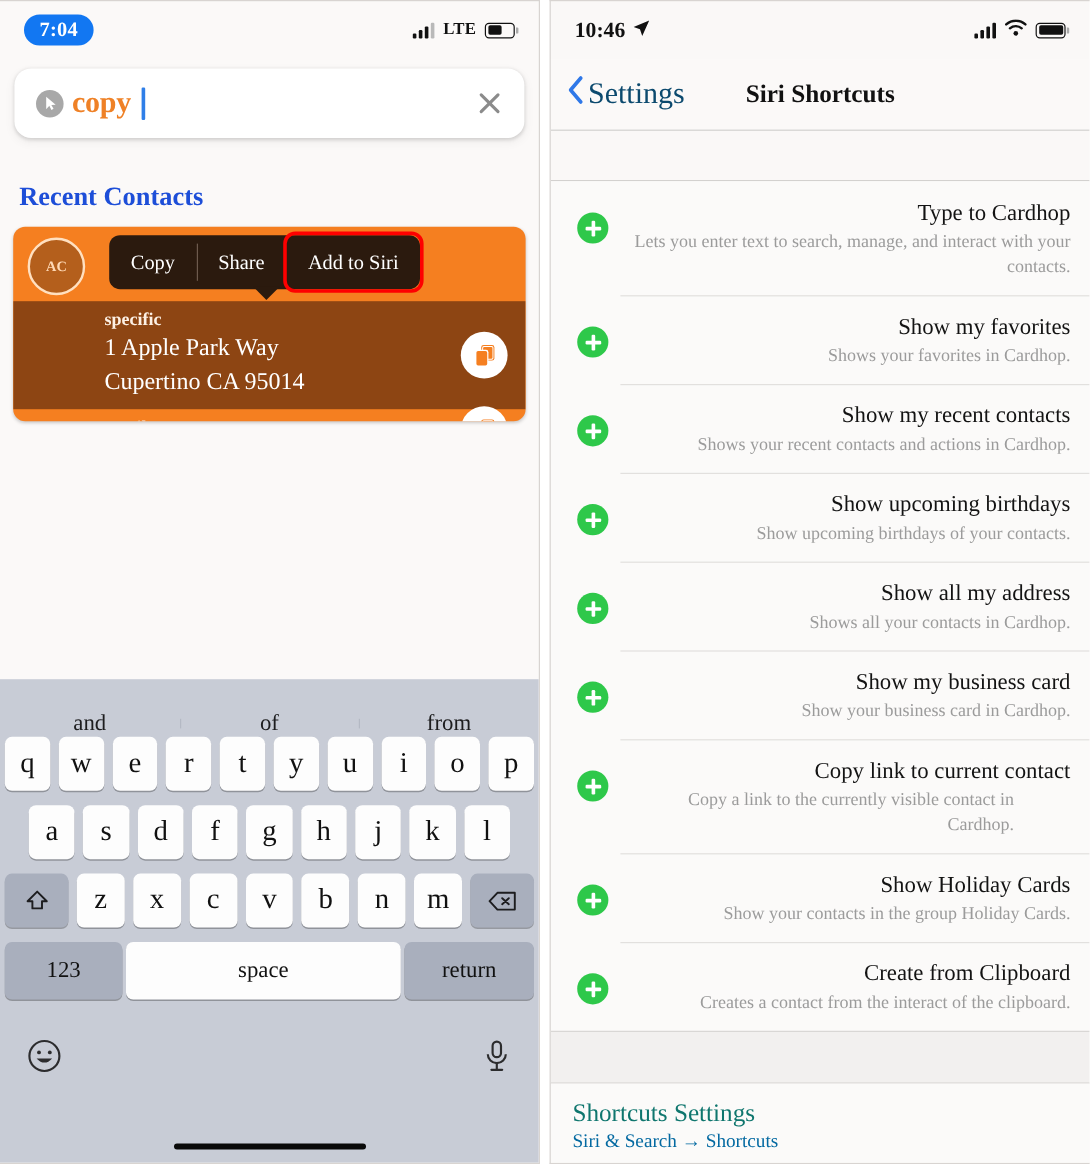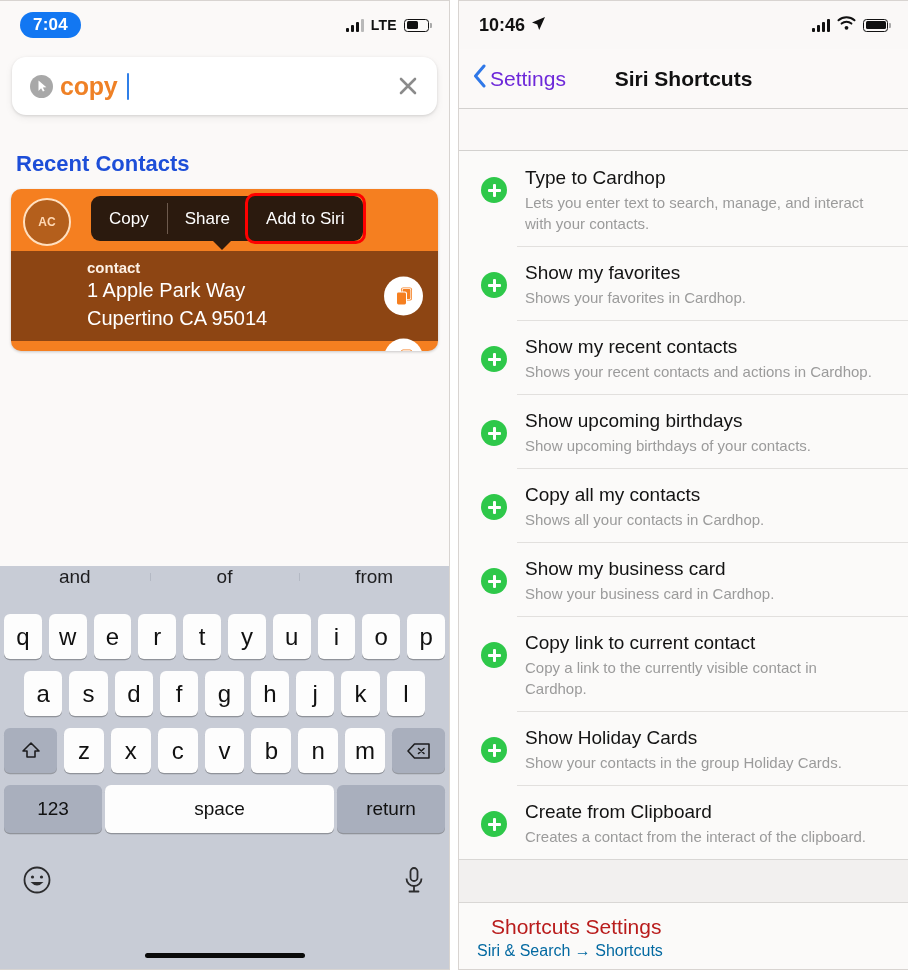--- a/index.html
+++ b/index.html
@@ -6,21 +6,21 @@
   html,body{
     width:910px; height:970px;
     background:#ffffff;
     font-family:"Liberation Sans", sans-serif;
     -webkit-font-smoothing:antialiased;
     overflow:hidden;
   }
   .stage{ position:relative; width:910px; height:970px; display:flex; }
 
   
-  .phone{ position:relative; overflow:hidden; background:#fbf9f8; }
+  .phone{ position:relative; overflow:hidden; background:#fbf9f8;font-family:Liberation Serif, serif; }
   .phone-left{ width:450px; height:970px; border:1px solid #d8d4d1; border-left:0; }
   .spacer{ width:8px; height:970px; background:#ffffff; }
   .phone-right{ width:450px; height:970px; border:1px solid #d8d4d1; border-right:0; background:#faf8f7; }
 
   
   .statusbar{ height:48px; display:flex; align-items:center; justify-content:space-between;
               padding:0 20px; position:relative; }
   .clock-pill{ background:#1277f2; color:#fff; font-size:17px; font-weight:700;
                border-radius:14px; padding:4px 13px 5px; letter-spacing:.2px; line-height:1; }
   .clock-plain{ color:#111; font-size:18px; font-weight:700; display:flex; align-items:center; gap:6px; }
@@ -80,61 +80,61 @@
   .row.dark{ background:#8d4513; }
   .row .lbl{ font-size:15px; font-weight:700; color:#fbe3ce; }
   .row.dark .lbl{ color:#fdf0e4; }
   .row .val{ font-size:20px; color:#fff; line-height:27px; margin-top:1px; }
   .copy-btn{ position:absolute; right:15px; top:50%; transform:translateY(-50%);
              width:39px; height:39px; border-radius:50%; background:#fff;
              display:flex; align-items:center; justify-content:center; }
 
   
   .keyboard{ position:absolute; left:0; right:0; bottom:0; height:403px; background:#c8ccd6; }
-  .suggest{ height:48px; display:flex; align-items:flex-start; }
+  .suggest{ height:48px; display:flex; align-items:flex-end; }
   .sug{ flex:1; text-align:center; font-size:19px; color:#1d1d1f; position:relative; }
   .sug + .sug::before{ content:""; position:absolute; left:0; top:7px; bottom:7px; width:1px; background:#b4b9c4; }
   .krow{ display:flex; justify-content:center; gap:7px; padding:0 4px; margin-bottom:12px; }
   .krow.r2{ padding:0 24px; }
   .krow.r3{ padding:0 4px; }
   .key{ background:#fdfdfd; border-radius:6px; height:45px; flex:1;
         display:flex; align-items:center; justify-content:center;
         font-size:24px; color:#111; box-shadow:0 1.2px 0 rgba(0,0,0,.28); }
   .key.wide{ background:#a9afbd; flex:0 0 53px; box-shadow:0 1.2px 0 rgba(0,0,0,.25); }
   .krow.r4{ gap:3px; padding:0 4px; margin-bottom:10px; }
   .key.num{ background:#a9afbd; flex:0 0 98px; font-size:19px; height:48px; }
   .key.space{ flex:1; font-size:19px; height:48px; }
   .key.ret{ background:#a9afbd; flex:0 0 108px; font-size:19px; height:48px; }
   .kbfoot{ height:78px; display:flex; align-items:center; justify-content:space-between; padding:0 22px; }
   .homebar{ position:absolute; left:50%; transform:translateX(-50%); bottom:11px;
             width:160px; height:5px; background:#0a0a0a; border-radius:3px; }
 
   
   .navbar{ height:60px; display:flex; align-items:center; position:relative;
            border-bottom:1px solid #d3d1cf; padding:0 14px; background:#fbf9f8; }
-  .back{ display:flex; align-items:center; color:#6d28d9; font-size:21px; gap:3px; }
+  .back{ display:flex; align-items:center; color:#0c4a6e; font-size:25px; gap:3px; }
   .nav-title{ position:absolute; left:0; right:0; text-align:center; font-size:21px;
               font-weight:700; color:#111; pointer-events:none; }
   .gap-block{ height:42px; background:#faf8f7; border-bottom:1px solid #d3d1cf; }
 
   .list{ background:#fbfaf9; }
   .li{ display:flex; align-items:flex-start; padding:12px 16px 12px 16px; position:relative;
-       min-height:68px; }
+       min-height:68px;text-align:right; }
   .li + .li::before{ content:""; position:absolute; left:58px; right:0; top:0; height:1px; background:#e2e0de; }
   .plus{ flex:0 0 26px; width:26px; height:26px; border-radius:50%; background:#2ec84a;
          display:flex; align-items:center; justify-content:center; margin:14px 18px 0 6px; }
   .plus::before{ content:""; position:absolute; width:13px; height:3px; background:#fff; border-radius:1px; }
   .plus::after{ content:""; position:absolute; width:3px; height:13px; background:#fff; border-radius:1px; }
   .li .txt{ flex:1; padding-top:2px; }
   .li .t{ font-size:19px; color:#131313; line-height:25px; }
   .li .s{ font-size:15px; color:#9b9b9b; line-height:21px; margin-top:2px; }
 
   .list-end{ height:44px; background:#f2f0ef; border-top:1px solid #d9d7d5; border-bottom:1px solid #d9d7d5; }
   .settings-row{ background:#fbfaf9; padding:12px 16px 14px 18px; border-bottom:1px solid #d9d7d5; }
-  .settings-row .t{ font-size:21px; color:#b91c1c;margin-left:14px; }
+  .settings-row .t{ font-size:21px; color:#0f766e; }
   .settings-row .s{ font-size:16px; color:#0369a1; margin-top:3px; }
 </style>
 </head>
 <body>
 
 <div class="stage">
 
   <div class="phone phone-left">
 
     <div class="statusbar">
@@ -179,21 +179,21 @@
         <div class="avatar">AC</div>
         <div class="ctxmenu">
           <div class="mi">Copy</div>
           <div class="mi">Share</div>
           <div class="mi hl">Add to Siri</div>
         </div>
         <div class="ctx-arrow"></div>
       </div>
 
       <div class="row dark">
-        <div class="lbl">contact</div>
+        <div class="lbl">specific</div>
         <div class="val">1 Apple Park Way</div>
         <div class="val">Cupertino CA 95014</div>
         <div class="copy-btn">
           <svg width="22" height="22" viewBox="0 0 22 22">
             <rect x="8" y="2" width="11" height="13" rx="2" fill="#f57f20"></rect>
             <rect x="8.8" y="2.8" width="9.4" height="11.4" rx="1.4" fill="#ffffff"></rect>
             <rect x="9.6" y="3.6" width="7.8" height="9.8" rx="1" fill="#f57f20"></rect>
             <rect x="3" y="6" width="11" height="14" rx="2" fill="#ffffff"></rect>
             <rect x="4" y="7" width="9" height="12" rx="1.4" fill="#f57f20"></rect>
           </svg>
@@ -367,21 +367,21 @@
       <div class="li">
         <span class="plus"></span>
         <span class="txt">
           <span class="t" style="display:block">Show upcoming birthdays</span>
           <span class="s" style="display:block">Show upcoming birthdays of your contacts.</span>
         </span>
       </div>
       <div class="li">
         <span class="plus"></span>
         <span class="txt">
-          <span class="t" style="display:block">Copy all my contacts</span>
+          <span class="t" style="display:block">Show all my address</span>
           <span class="s" style="display:block">Shows all your contacts in Cardhop.</span>
         </span>
       </div>
       <div class="li">
         <span class="plus"></span>
         <span class="txt">
           <span class="t" style="display:block">Show my business card</span>
           <span class="s" style="display:block">Show your business card in Cardhop.</span>
         </span>
       </div>

